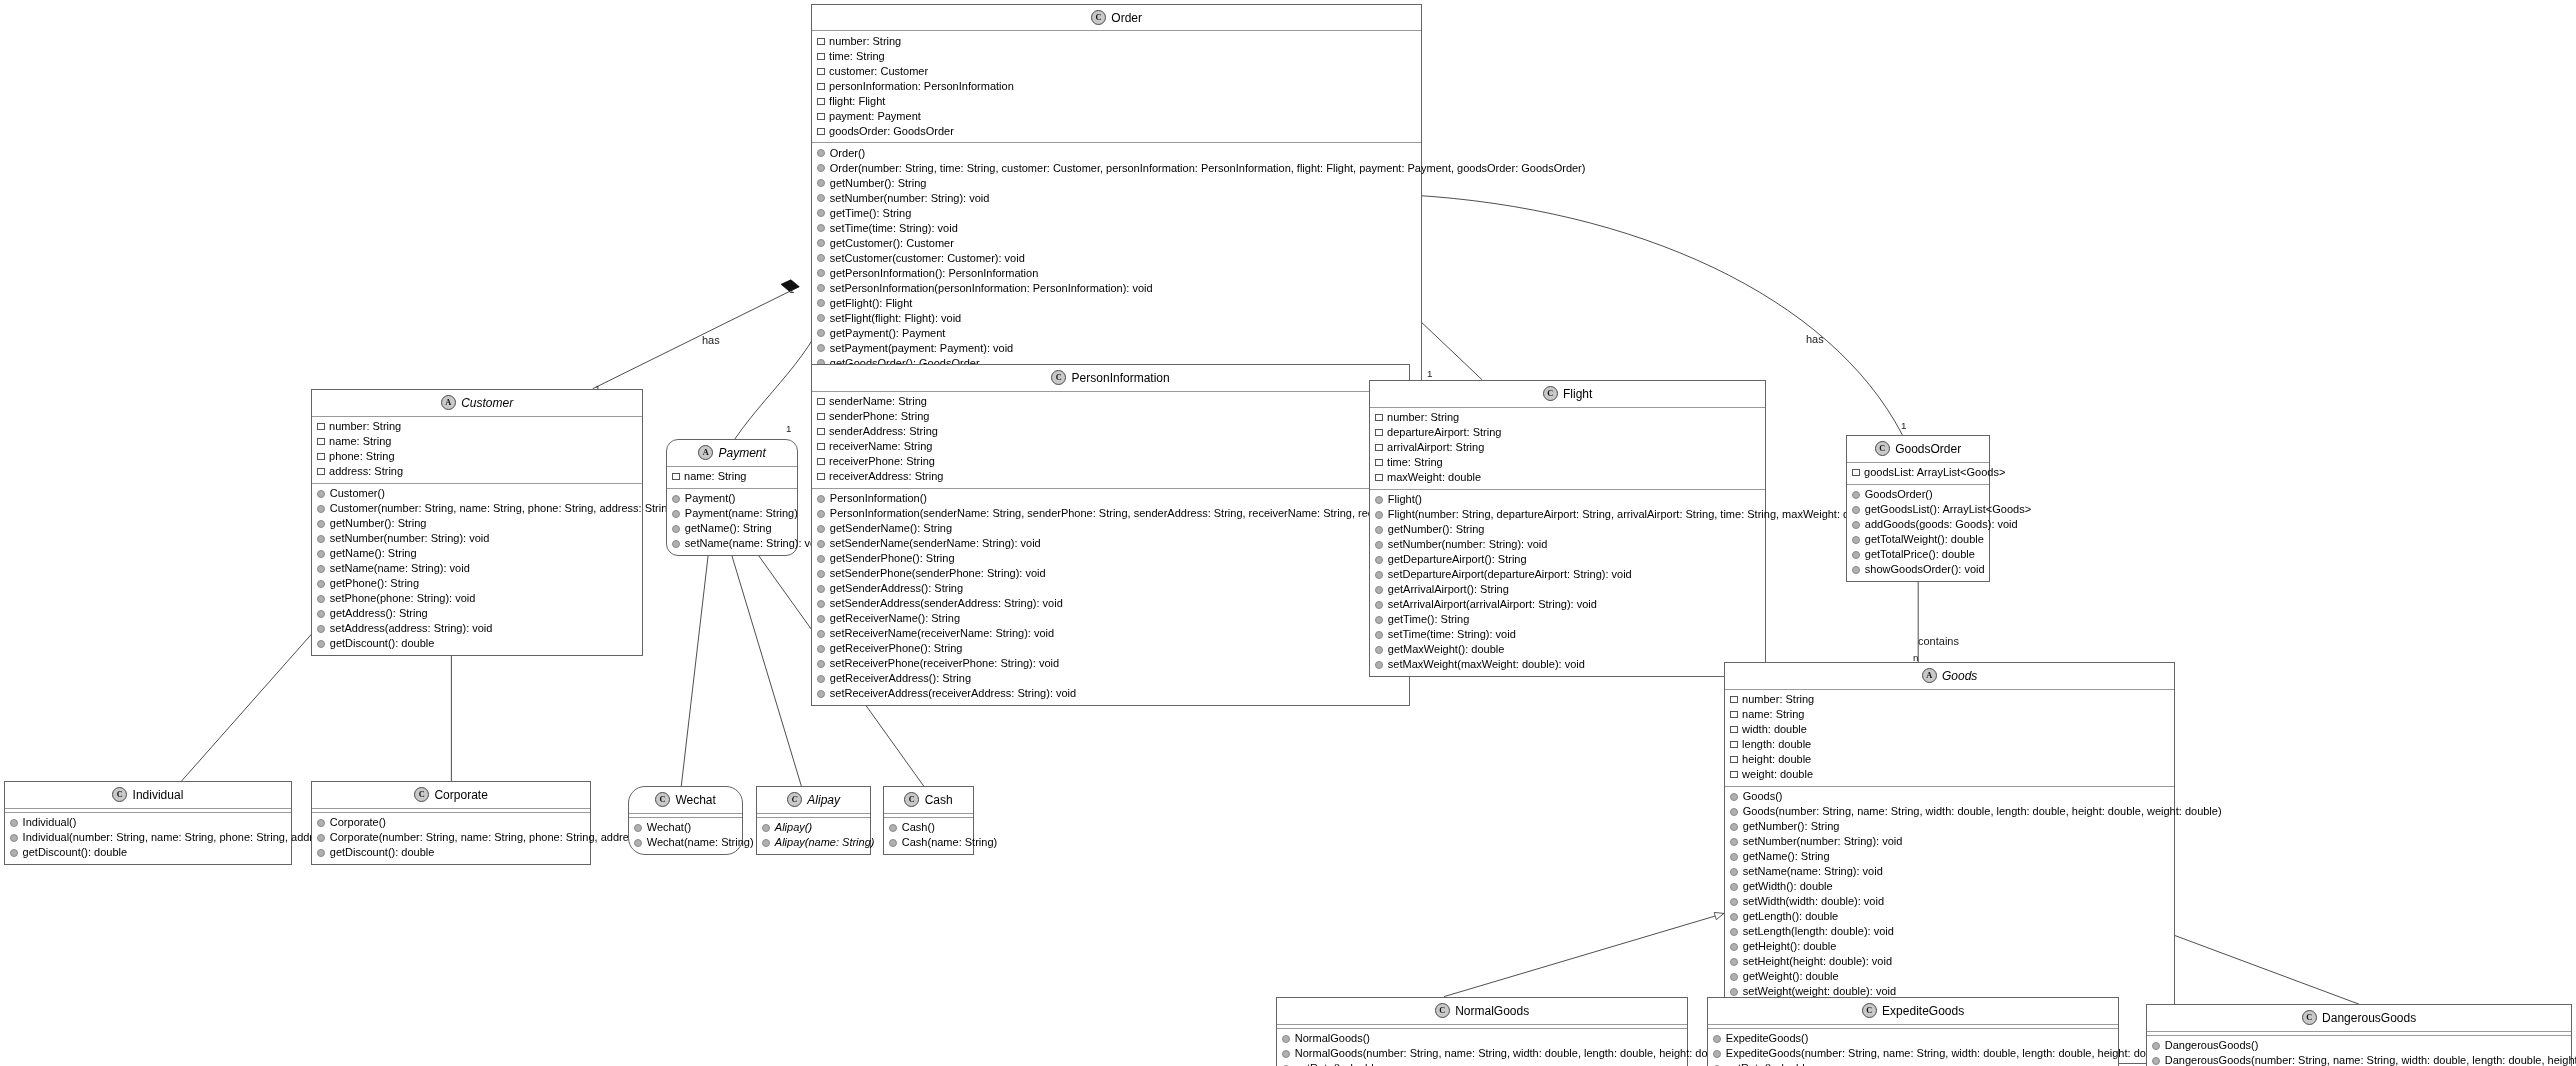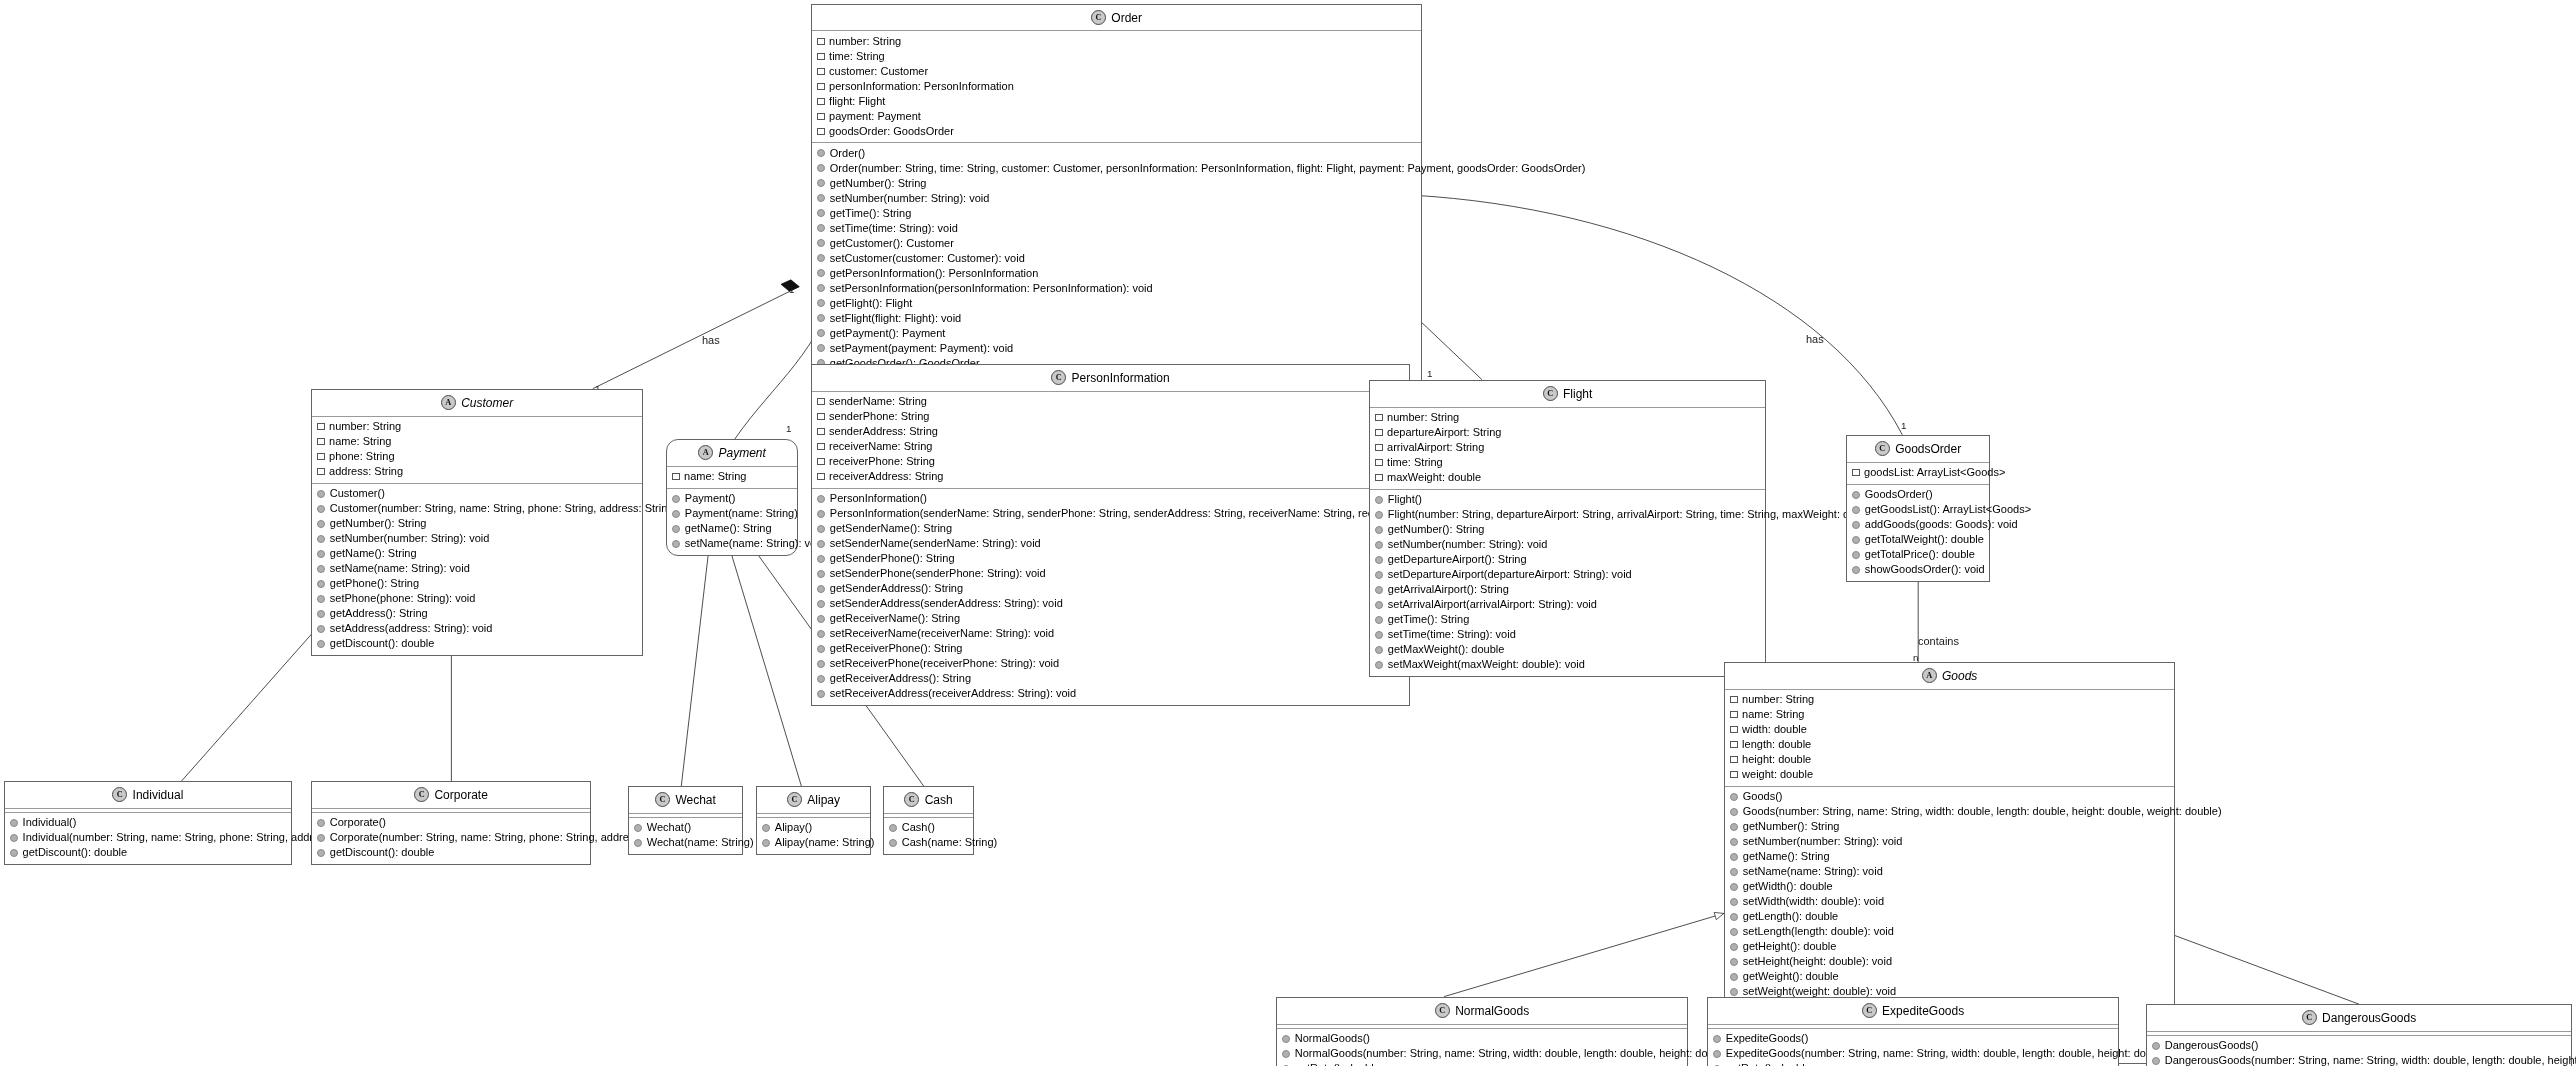--- a/index.html
+++ b/index.html
@@ -390,29 +390,29 @@
       </div>
       <div class="uml-class" style="left: 311px; top: 781px; width: 280px;">
         <div class="uml-header"><span class="stereo">C</span><span class="cname">Corporate</span></div>
         <div class="uml-section empty"></div>
         <div class="uml-section">
           <div class="uml-row"><span class="mark-op"></span><span>Corporate()</span></div>
           <div class="uml-row"><span class="mark-op"></span><span>Corporate(number: String, name: String, phone: String, address: String)</span></div>
           <div class="uml-row"><span class="mark-op"></span><span>getDiscount(): double</span></div>
         </div>
       </div>
-      <div class="uml-class" style="left: 628px; top: 786px; width: 115px;">
+      <div class="uml-class" style="left: 628px; top: 786px; width: 115px; border-radius: 17px;">
         <div class="uml-header"><span class="stereo">C</span><span class="cname">Wechat</span></div>
         <div class="uml-section empty"></div>
         <div class="uml-section">
           <div class="uml-row"><span class="mark-op"></span><span>Wechat()</span></div>
           <div class="uml-row"><span class="mark-op"></span><span>Wechat(name: String)</span></div>
         </div>
       </div>
-      <div class="uml-class" style="left: 756px; top: 786px; width: 115px;">
+      <div class="uml-class" style="left: 756px; top: 786px; width: 115px; font-style: italic;">
         <div class="uml-header"><span class="stereo">C</span><span class="cname">Alipay</span></div>
         <div class="uml-section empty"></div>
         <div class="uml-section">
           <div class="uml-row"><span class="mark-op"></span><span>Alipay()</span></div>
           <div class="uml-row"><span class="mark-op"></span><span>Alipay(name: String)</span></div>
         </div>
       </div>
       <div class="uml-class" style="left: 883px; top: 786px; width: 91px;">
         <div class="uml-header"><span class="stereo">C</span><span class="cname">Cash</span></div>
         <div class="uml-section empty"></div>

